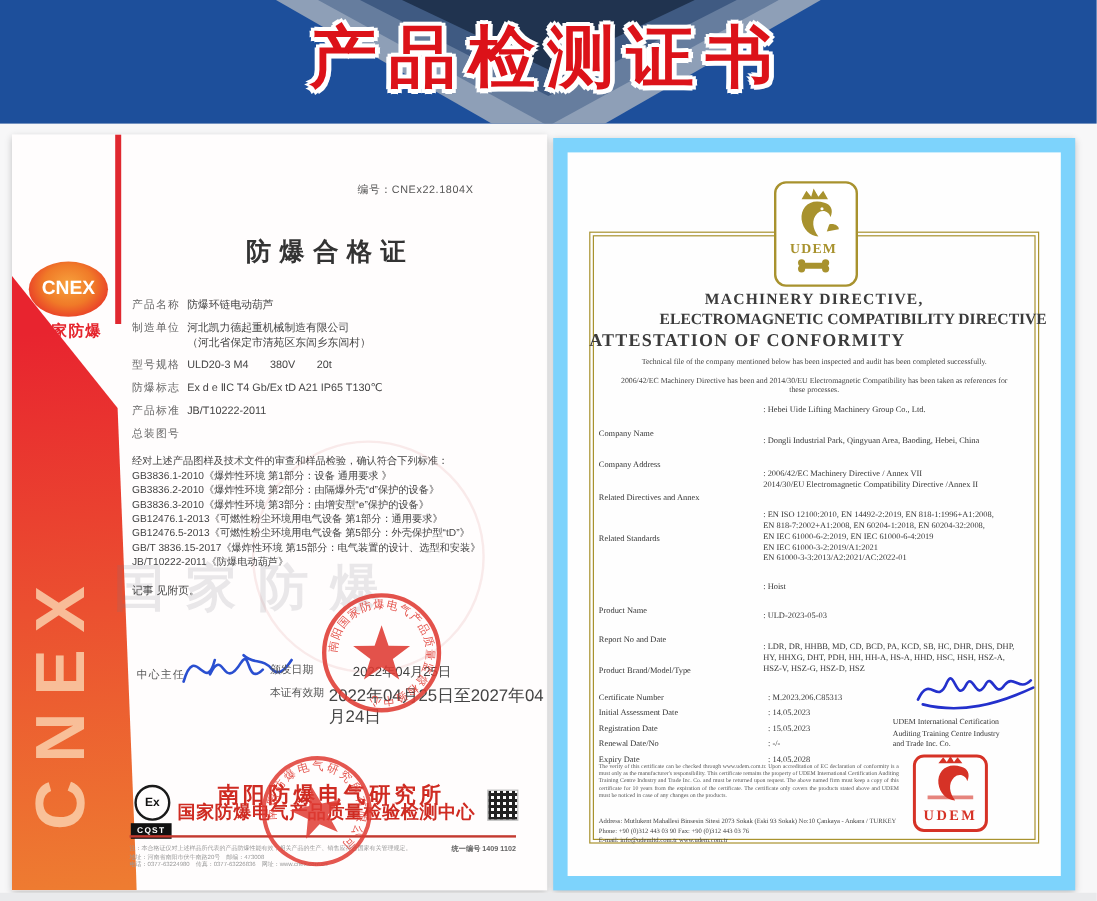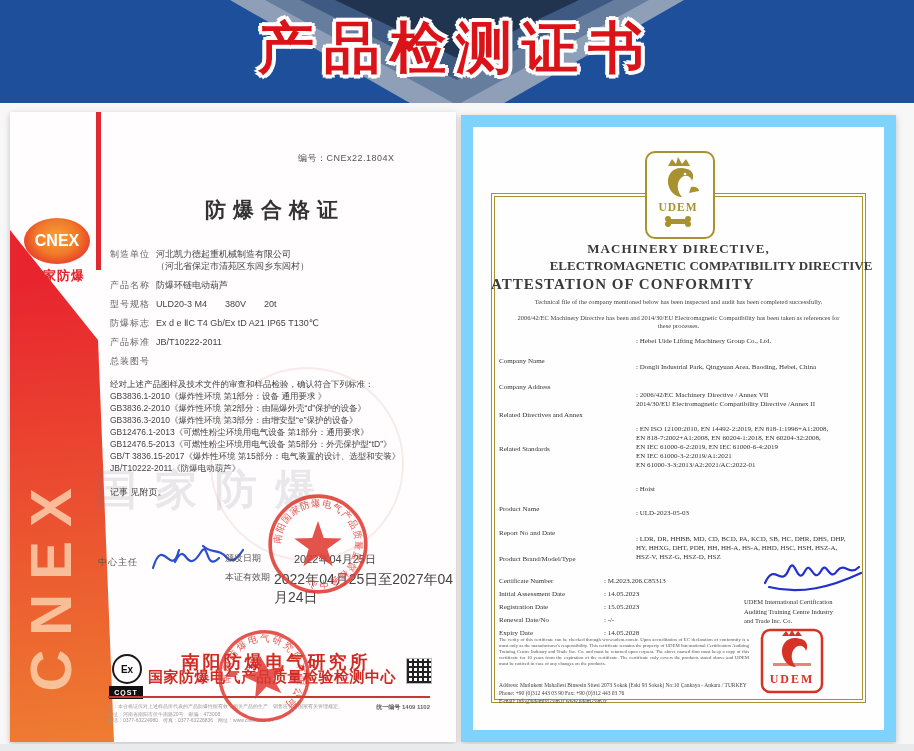--- a/index.html
+++ b/index.html
@@ -42,21 +42,21 @@
   .fields{position:absolute;left:100px;top:136px;width:330px;}
   .f-row{display:flex;margin-bottom:7px;line-height:12px;font-size:9px;}
   .f-label{flex:none;width:46px;color:#666;letter-spacing:1px;}
   .f-value{flex:1;color:#444;white-space:pre-line;}
   .standards{position:absolute;left:100px;top:266px;width:335px;font-size:8.5px;line-height:12px;color:#444;}
   .cl-note{position:absolute;left:100px;top:374px;font-size:9px;color:#444;}
   .wm-text{position:absolute;left:85px;top:350px;font-size:42px;font-weight:bold;
     color:rgba(120,120,130,.16);letter-spacing:18px;white-space:nowrap;}
   .wm-circle{position:absolute;left:200px;top:255px;width:190px;height:190px;border-radius:50%;
     border:2px solid rgba(210,120,120,.14);}
-  .sig-label{position:absolute;left:88px;top:444px;font-size:9px;color:#555;letter-spacing:1px;}
+  .sig-label{position:absolute;left:104px;top:444px;font-size:9px;color:#555;letter-spacing:1px;}
   .sig-left{position:absolute;left:133px;top:416px;}
   .issue-label{position:absolute;left:215px;top:440px;font-size:9px;color:#555;}
   .issue-value{position:absolute;left:284px;top:440px;font-size:11px;color:#444;}
   .valid-label{position:absolute;left:215px;top:459px;font-size:9px;color:#555;}
   .valid-value{position:absolute;left:264px;top:459px;font-size:14px;color:#444;}
   .stamp1{position:absolute;left:256px;top:380px;opacity:.88;}
   .stamp2{position:absolute;left:206px;top:516px;opacity:.85;transform:rotate(-12deg);z-index:3;}
   .ex-circle{position:absolute;left:102px;top:542px;width:26px;height:26px;border:2px solid #1a1a1a;
     border-radius:50%;display:flex;align-items:center;justify-content:center;
     font-size:10px;font-weight:bold;color:#111;}
@@ -90,21 +90,21 @@
     font-size:13px;font-weight:bold;color:#3b3b3b;}
   .cr-t3{position:absolute;left:30px;top:161px;width:345px;text-align:left;
     font-size:15px;font-weight:bold;color:#3b3b3b;letter-spacing:1px;}
   .cr-intro1{position:absolute;left:55px;top:183px;width:325px;text-align:center;font-size:6.5px;
     line-height:8px;color:#444;}
   .cr-intro2{position:absolute;left:55px;top:199px;width:325px;text-align:center;font-size:6.5px;
     line-height:8px;color:#444;}
   .rrow{position:absolute;left:38px;width:348px;display:flex;font-size:7px;line-height:9px;color:#333;}
   .rrow .rl{flex:none;width:137px;margin-top:20px;}
   .rrow .rv{flex:1;white-space:pre-line;}
-  .crow{position:absolute;left:38px;width:262px;display:flex;font-size:7px;line-height:9px;color:#333;}
+  .crow{position:absolute;left:38px;width:262px;display:flex;font-size:7px;line-height:9px;color:#333;gap:36px;}
   .crow .rl{flex:none;width:105px;}
   .crow .rv{flex:1;}
   .sig-right{position:absolute;left:300px;top:428px;}
   .signer-org{position:absolute;left:283px;top:482px;width:118px;font-size:6.5px;line-height:9.5px;
     color:#333;white-space:pre-line;}
   .udem-stamp{position:absolute;left:298px;top:512px;}
   .cr-fine{position:absolute;left:38px;top:522px;width:250px;font-size:4.8px;line-height:6px;
     color:#555;text-align:justify;}
   .cr-addr{position:absolute;left:38px;top:567px;width:330px;font-size:5.5px;color:#444;}
   .cr-phone{position:absolute;left:38px;top:575px;width:330px;font-size:5.5px;color:#444;}
@@ -129,27 +129,27 @@
     <div class="ribbon-text">CNEX</div>
   </div>
   <div class="serial">编号：CNEx22.1804X</div>
   <div class="cl-title">防爆合格证</div>
 
   <div class="wm-circle"></div>
   <div class="wm-text">国家防爆</div>
 
   <div class="fields">
     <div class="f-row">
+      <div class="f-label">产品名称</div>
+      <div class="f-value">防爆环链电动葫芦</div>
+    </div>
+    <div class="f-row">
       <div class="f-label">制造单位</div>
       <div class="f-value">河北凯力德起重机械制造有限公司
 （河北省保定市清苑区东闾乡东闾村）</div>
-    </div>
-    <div class="f-row">
-      <div class="f-label">产品名称</div>
-      <div class="f-value">防爆环链电动葫芦</div>
     </div>
     <div class="f-row">
       <div class="f-label">型号规格</div>
       <div class="f-value">ULD20-3 M4　　380V　　20t</div>
     </div>
     <div class="f-row">
       <div class="f-label">防爆标志</div>
       <div class="f-value">Ex d e ⅡC T4 Gb/Ex tD A21 IP65 T130℃</div>
     </div>
     <div class="f-row">

